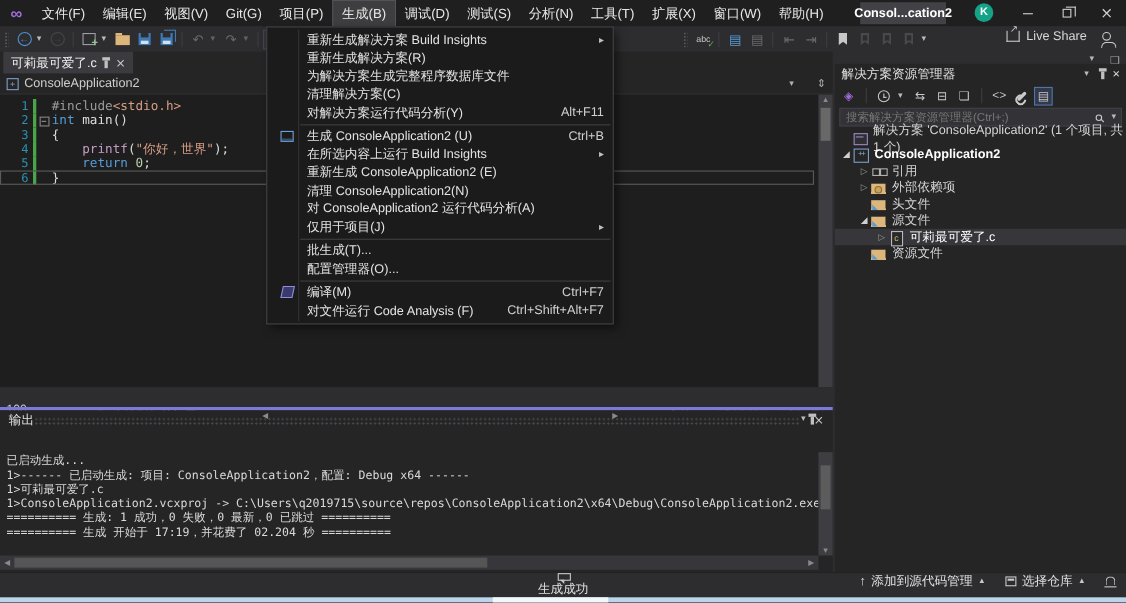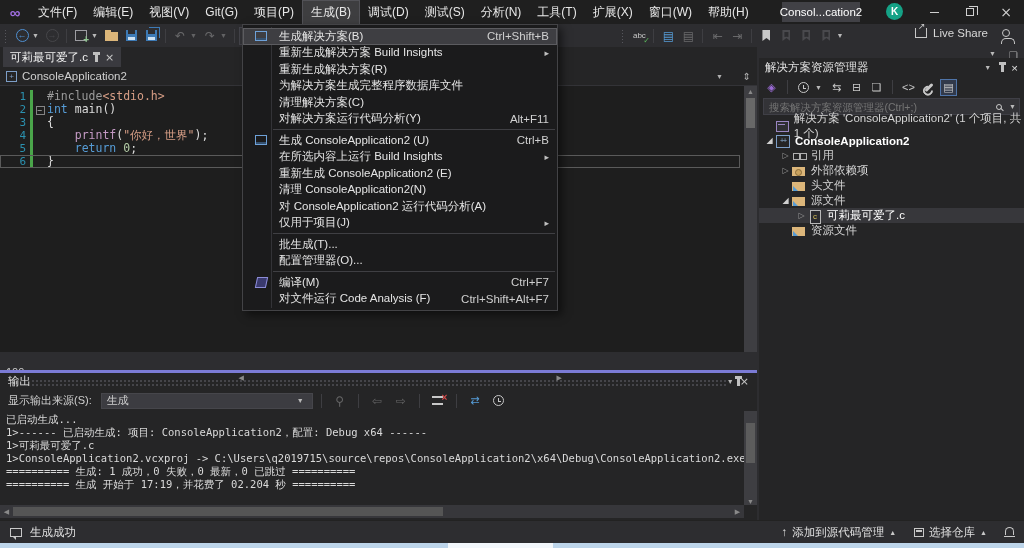--- a/index.html
+++ b/index.html
@@ -11,21 +11,21 @@
   }
 
   
   .titlebar { position:absolute; left:0; top:0; width:1024px; height:24px; background:#1f1f1f; display:flex; align-items:center; }
   .vslogo { width:30px; text-align:center; color:#a06ee1; font-size:15px; font-weight:bold; }
   .menubar { display:flex; height:24px; align-items:center; }
   .tmenu { padding:3px 8px; color:#e8e8e8; font-size:12px; cursor:default; }
   .tmenu.active { background:#3e3e40; border:1px solid #525257; border-bottom:none; }
   .tb-search { position:absolute; left:601px; top:3px; width:168px; height:18px; background:#333337; border:1px solid #46464b; display:flex; align-items:center; }
   .tb-search input { flex:1; background:transparent; border:none; outline:none; color:#9a9a9a; font-size:11px; padding-left:6px; font-family:inherit; }
-  .title-box { position:absolute; left:782px; top:2px; width:78px; height:20px; background:#414146; color:#fff; font-weight:normal; font-size:11.5px; display:flex; align-items:center; justify-content:center; }
+  .title-box { position:absolute; left:782px; top:2px; width:78px; height:20px; background:#414146; color:#fff; font-weight:bold; font-size:11.5px; display:flex; align-items:center; justify-content:center; }
   .avatar { position:absolute; left:886px; top:3px; width:17px; height:17px; border-radius:50%; background:#15a286; color:#fff; font-size:10px; font-weight:bold; display:flex; align-items:center; justify-content:center; }
   .winbtns { position:absolute; right:0; top:0; height:24px; display:flex; }
   .winbtn { width:36px; height:24px; display:flex; align-items:center; justify-content:center; color:#cfcfcf; }
   .i-min { width:9px; height:1px; background:#cfcfcf; }
   .i-restore { width:8px; height:8px; border:1px solid #cfcfcf; position:relative; }
   .i-restore::before { content:''; position:absolute; left:2px; top:-3px; width:8px; height:8px; border:1px solid #cfcfcf; border-left:none; border-bottom:none; }
   .i-close { font-size:14px; line-height:14px; color:#cfcfcf; font-family:"DejaVu Sans",sans-serif; }
 
   
   .toolbar { position:absolute; left:0; top:24px; width:1024px; height:23px; background:#2d2d30; display:flex; align-items:center; }
@@ -139,21 +139,21 @@
   .ti-refs::after { content:''; position:absolute; left:8px; top:3px; width:5px; height:5px; border:1px solid #b0b0b0; }
   .ti-folder::before, .ti-folder-ext::before { content:''; position:absolute; left:0; top:2px; width:13px; height:9px; background:#dcb67a; }
   .ti-folder::after { content:''; position:absolute; left:1px; top:6px; border-left:5px solid #569cd6; border-top:5px solid transparent; }
   .ti-folder-ext::after { content:''; position:absolute; left:3px; top:4px; width:5px; height:5px; border:1px solid #8a6d3b; border-radius:50%; background:#c9a25e; }
   .ti-folder::before, .ti-folder-ext::before { box-shadow:0 -2px 0 -0.5px #dcb67a inset; }
   .ti-cfile::before { content:''; position:absolute; left:2px; top:0; width:9px; height:12px; border:1px solid #b8b8b8; background:#2a2a2e; }
   .ti-cfile::after { content:'c'; position:absolute; left:5px; top:2px; font-size:8px; color:#d8c15a; }
   .bold { font-weight:bold; color:#ffffff; }
 
   
-  .statusbar { position:absolute; left:0; top:520px; width:1024px; height:23px; background:#2d2d30; border-top:1px solid #222; display:flex; align-items:center; font-size:11.5px; color:#e0e0e0; }
+  .statusbar { position:absolute; left:0; top:520px; width:1024px; height:23px; background:#2d2d30; border-top:1px solid #222; display:flex; align-items:center; font-size:11.5px; color:#e0e0e0;flex-direction:column; }
   .i-chat { width:12px; height:9px; border:1px solid #c8c8c8; position:relative; margin:0 8px 0 10px; }
   .i-chat::after { content:''; position:absolute; left:1px; bottom:-4px; border-left:4px solid transparent; border-right:0 solid transparent; border-top:4px solid #c8c8c8; }
   .sb-right { position:absolute; right:10px; display:flex; align-items:center; gap:18px; }
   .sb-item { display:flex; align-items:center; gap:5px; }
   .caret-up { font-size:7px; color:#c8c8c8; }
   .i-repo { width:10px; height:9px; border:1px solid #c8c8c8; position:relative; }
   .i-repo::before { content:''; position:absolute; left:1px; top:1px; width:6px; height:2px; background:#c8c8c8; }
   .i-bell { width:9px; height:8px; border:1px solid #c8c8c8; border-bottom:none; border-radius:5px 5px 0 0; position:relative; margin-top:-2px; }
   .i-bell::after { content:''; position:absolute; left:-2px; bottom:-2px; width:11px; height:1px; background:#c8c8c8; }
 
@@ -366,41 +366,20 @@
   <div class="splitter"></div>
 
   <div class="output">
     <div class="panehead">
       <span>输出</span>
       <span class="dots"></span>
       <span class="dd">▼</span>
       <span class="i-pin"></span>
       <span class="x">×</span>
     </div>
-    <div class="otools">
-      <span>显示输出来源(S):</span>
-      <span class="ocombo">
-          <span>生成</span>
-          <span class="dd">▼</span>
-        </span>
-      <span class="tsep"></span>
-      <span class="tbico dim">⚲</span>
-      <span class="tsep"></span>
-      <span class="tbico dim">⇦</span>
-      <span class="tbico dim">⇨</span>
-      <span class="tsep"></span>
-      <span class="tbico">
-          <span class="i-clear"></span>
-        </span>
-      <span class="tsep"></span>
-      <span class="tbico i-wrap">⇄</span>
-      <span class="tbico">
-          <span class="i-clock"></span>
-        </span>
-    </div>
     <div class="ocontent">
         <div class="out-line">已启动生成...</div>
         <div class="out-line">1&gt;------ 已启动生成: 项目: ConsoleApplication2，配置: Debug x64 ------</div>
         <div class="out-line">1&gt;可莉最可爱了.c</div>
         <div class="out-line">1&gt;ConsoleApplication2.vcxproj -&gt; C:\Users\q2019715\source\repos\ConsoleApplication2\x64\Debug\ConsoleApplication2.exe</div>
         <div class="out-line">========== 生成: 1 成功，0 失败，0 最新，0 已跳过 ==========</div>
         <div class="out-line">========== 生成 开始于 17:19，并花费了 02.204 秒 ==========</div>
       </div>
     <div class="ovscroll">
       <div class="thumb"></div>
@@ -508,25 +487,20 @@
       <span class="i-bell"></span>
     </span>
   </div>
 
   <div class="taskstrip">
       <span class="seg"></span>
     </div>
 
   <div class="menu-popup">
     <div>
-        <div class="menu-item hl">
-          <span class="mi-ico ic-build"></span>
-          <span class="mi-label">生成解决方案(B)</span>
-          <span class="mi-right">Ctrl+Shift+B</span>
-        </div>
         <div class="menu-item">
           <span class="mi-ico"></span>
           <span class="mi-label">重新生成解决方案 Build Insights</span>
           <span class="mi-right sub">▸</span>
         </div>
         <div class="menu-item">
           <span class="mi-ico"></span>
           <span class="mi-label">重新生成解决方案(R)</span>
           <span class="mi-right"></span>
         </div>

